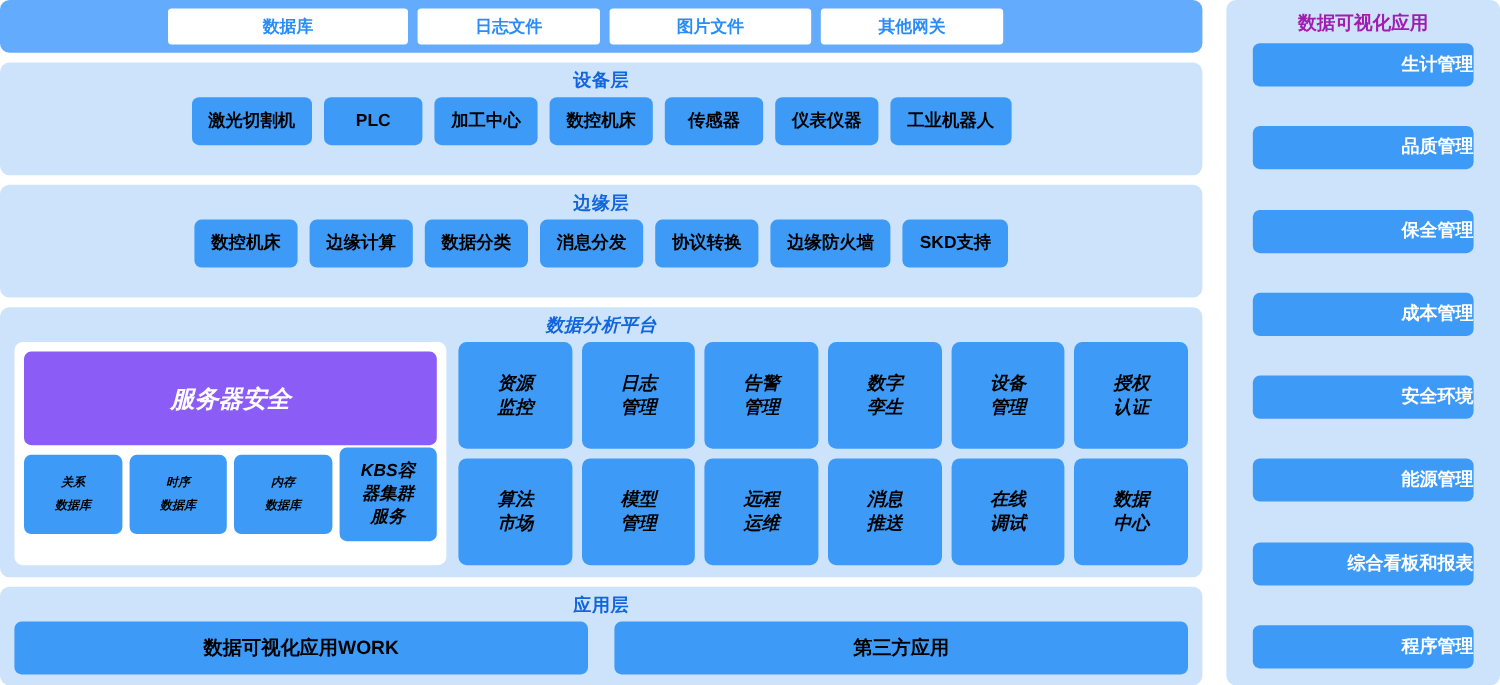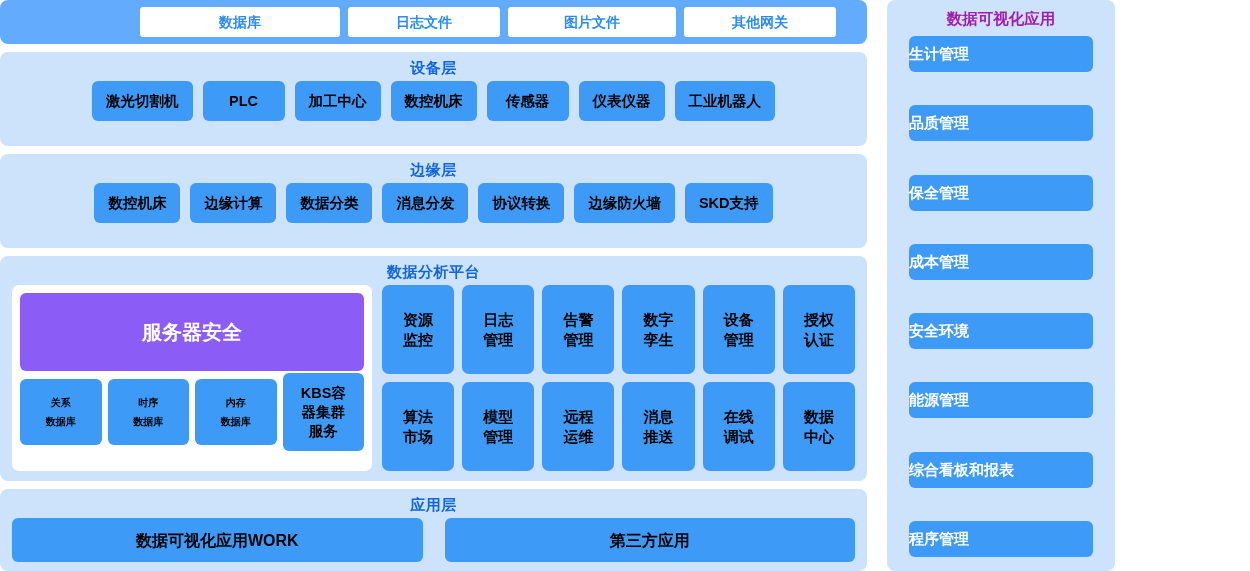--- a/index.html
+++ b/index.html
@@ -8,21 +8,21 @@
     background: #ffffff;
   }
   body {
     width: 1250px;
     height: 571px;
     font-family: "Liberation Sans", "DejaVu Sans", sans-serif;
     overflow: hidden;
   }
   #root {
     position: relative;
-    width: 1115px;
+    width: 1250px;
     height: 571px;
     display: flex;
     gap: 20px;
     box-sizing: border-box;
   }
 
   
   #left-col {
     width: 1014px;
     height: 571px;
@@ -106,20 +106,21 @@
   
   #edge-layer { height: 94px; flex: none; }
   #edge-layer .chip { height: 40px; padding: 0 14px; min-width: 82px; }
 
   
   #platform-layer {
     flex: 1 1 auto;
     min-height: 0;
     display: flex;
     flex-direction: column;
+    font-style: italic;
   }
   #platform-body {
     flex: 1 1 auto;
     display: flex;
     gap: 10px;
     padding: 4px 12px 10px 12px;
     box-sizing: border-box;
     min-height: 0;
   }
 
@@ -221,21 +222,21 @@
     justify-content: space-between;
     padding-bottom: 14px;
   }
   .side-item {
     background: #3d9bf7;
     color: #ffffff;
     font-weight: bold;
     font-size: 15px;
     height: 36px;
     line-height: 36px;
-    text-align: left;
+    text-align: right;
     border-radius: 6px;
   }
 </style>
 </head>
 <body>
 
 <div id="root">
 
   <div id="left-col">
 

